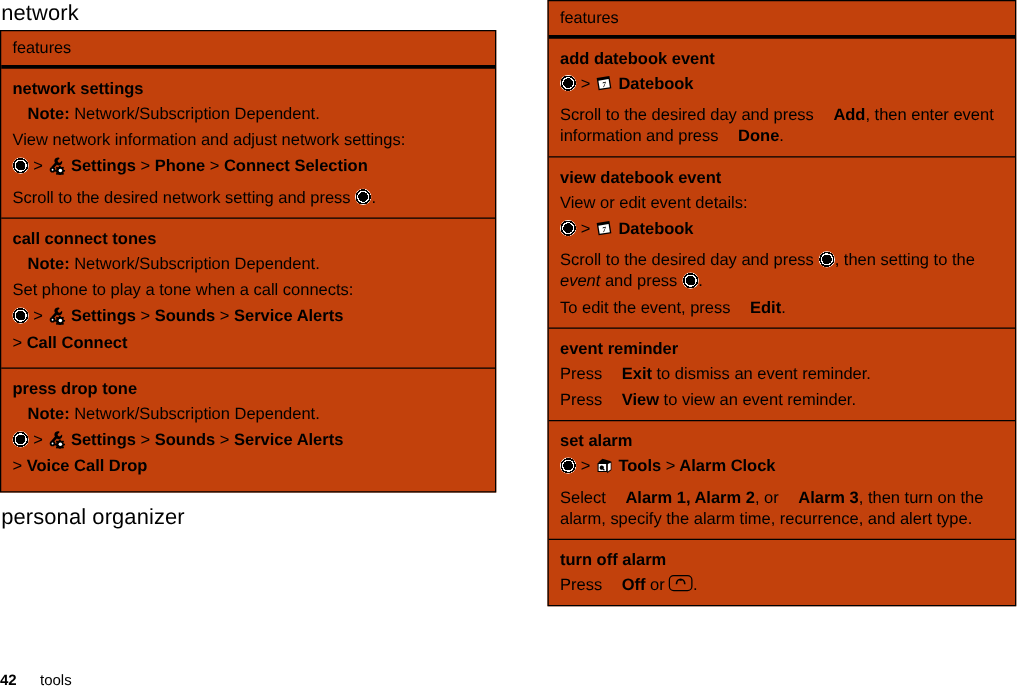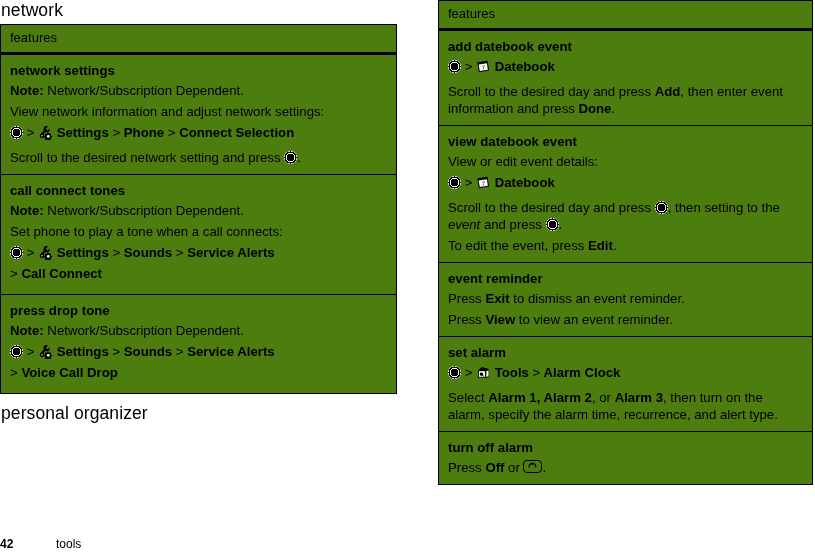--- a/index.html
+++ b/index.html
@@ -30,21 +30,21 @@
     line-height: 20px;
     padding: 0 0 4px 1px;
     color: #000;
   }
   .chapter-heading.second { padding-top: 9px; }
 
   
   .feature-table {
     border: 1px solid #000;
     border-collapse: separate;
-    background: #4d7c0f;
+    background: #c2410c;
     box-sizing: border-box;
     width: 100%;
   }
   .table-head {
     font-size: 13px;
     font-weight: 400;
     padding: 5px 8px 6px 9px;
     border-bottom: 3px solid #000;
     line-height: 16px;
   }
@@ -59,21 +59,21 @@
     font-size: 13.2px;
     line-height: 17px;
     margin: 1px 0 3px 0;
   }
   .row-text {
     font-size: 13.2px;
     line-height: 17px;
     margin: 0 0 4px 0;
   }
   .row-text:last-child { margin-bottom: 1px; }
-  .row-text b { font-weight: bold; }
+  .row-text b { font-weight: bold; margin-left: 12px; }
   .row-text i { font-style: italic; text-align: right; }
 
   
   .path-line {
     font-size: 13.2px;
     line-height: 18px;
     font-weight: bold;
     margin: 2px 0 4px 0;
   }
   .path-line .sep { font-weight: normal; }
@@ -114,21 +114,21 @@
   .footer {
     position: absolute;
     left: 0px;
     bottom: 4px;
     font-size: 12px;
     line-height: 15px;
   }
   .footer .pg-num {
     font-weight: bold;
     display: inline-block;
-    width: 56px;
+    width: 32px;
   }
   .footer .pg-label { font-weight: 400; }
 </style>
 </head>
 <body>
 
 <div class="page">
 
   <div class="col-left">
 

